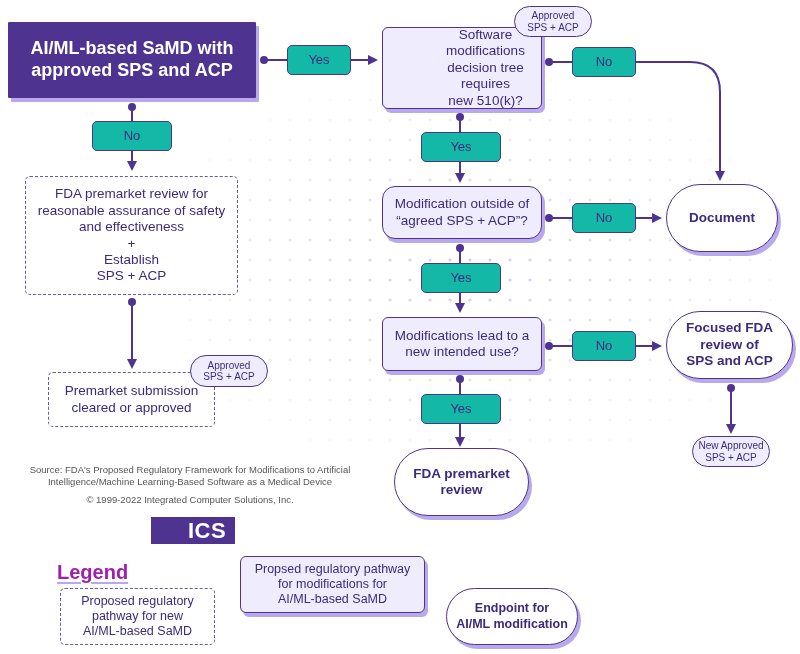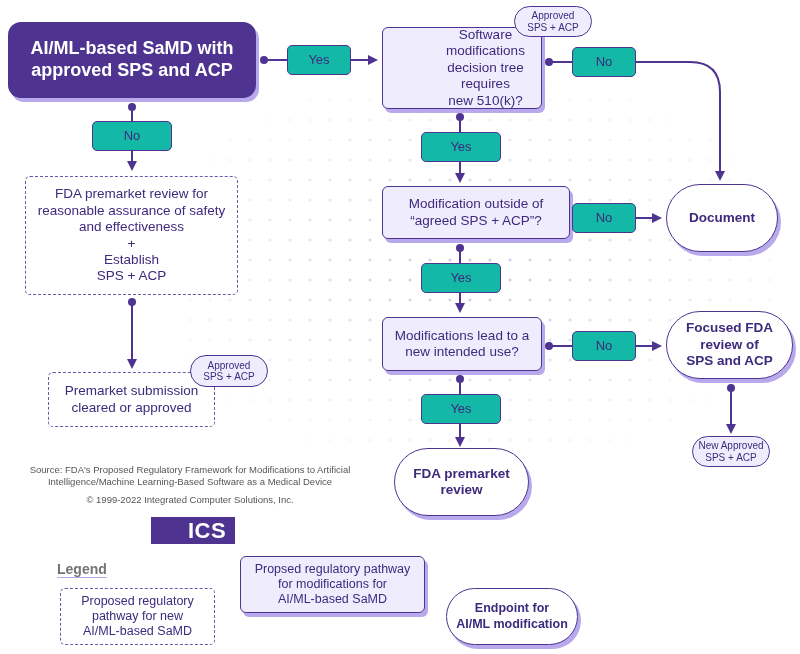--- a/index.html
+++ b/index.html
@@ -2,35 +2,35 @@
 <html><head>
 <meta charset="utf-8">
 <style>
   html, body { margin:0; padding:0; }
   body { width:800px; height:654px; background:#ffffff; position:relative; overflow:hidden;
          font-family:"Liberation Sans", sans-serif; color:#3d2a7d; }
   #dots { position:absolute; left:0; top:0; width:800px; height:654px; }
   #wires { position:absolute; left:0; top:0; width:800px; height:654px; }
   .node { position:absolute; box-sizing:border-box; display:flex; align-items:center; justify-content:center;
           text-align:center; line-height:1.22; }
-  .main { background:#4e3490; color:#ffffff; border-radius:13px; font-weight:bold; font-size:18px;
+  .main { background:#4e3490; color:#ffffff; border-radius:1px; font-weight:bold; font-size:18px;
           box-shadow:3px 4px 0 #b7a9ec; }
   .decision { background:#efedfd; border:1.6px solid #4e3490; border-radius:6px; font-size:13.5px;
               box-shadow:3px 4px 0 #b7a9ec; color:#3d2a7d; }
   .dashed { background:#ffffff; border:1.6px dashed #6b58a8; border-radius:5px; font-size:13.5px; color:#3d2a7d; }
   .endpoint { background:#ffffff; border:1.6px solid #4e3490; border-radius:999px; font-weight:bold; font-size:13.5px;
               box-shadow:3px 4px 0 #b7a9ec; color:#3d2a7d; }
   .label { background:#14b8a6; border:1.4px solid #4e3490; border-radius:5px; font-size:13px; color:#3d2a7d; }
   .badge { background:#efedfd; border:1.4px solid #4e3490; border-radius:999px; font-size:10px; line-height:1.15; color:#3d2a7d; }
   .txt { white-space:pre-line; }
   .source { position:absolute; left:20px; top:464px; width:340px; text-align:center; font-size:9.5px; color:#555; line-height:1.3; white-space:pre-line; }
   .copyright { position:absolute; left:20px; top:494px; width:340px; text-align:center; font-size:9.5px; color:#555; }
   .logo { position:absolute; left:151px; top:517px; width:56px; height:27px; background:#4e3490; color:#fff;
           font-weight:bold; font-size:22px; display:flex; align-items:center; justify-content:center; letter-spacing:0.5px;padding-left:28px; }
-  .legend-title { position:absolute; left:57px; top:561px; font-weight:bold; font-size:14px; color:#737373;
+  .legend-title { position:absolute; left:57px; top:561px; font-weight:bold; font-size:20px; color:#a21caf;
                   text-decoration:underline; text-decoration-color:#b7a9ec; text-underline-offset:3px; }
   .legend-item { font-size:12.5px; font-weight:normal; }
 </style>
 </head>
 <body>
 
 <svg id="dots">
     <circle cx="390" cy="80" r="1.6" fill="#cfc9e6" opacity="0.11589027830251752"></circle>
     <circle cx="410" cy="80" r="1.6" fill="#cfc9e6" opacity="0.12850613169110592"></circle>
     <circle cx="430" cy="80" r="1.6" fill="#cfc9e6" opacity="0.13763044464684399"></circle>
@@ -578,21 +578,21 @@
 <div class="node label" style="left:287px;top:45px;width:64px;height:30px;">Yes</div>
 
 <div class="node decision txt" style="left:382px;top:27px;width:160px;height:82px;padding-left:47px;">Software modifications
 decision tree requires
 new 510(k)?</div>
 <div class="node badge txt" style="left:514px;top:6px;width:78px;height:31px;">Approved
 SPS + ACP</div>
 <div class="node label" style="left:572px;top:47px;width:64px;height:30px;">No</div>
 
 <div class="node label" style="left:421px;top:132px;width:80px;height:30px;">Yes</div>
-<div class="node decision txt" style="left:382px;top:186px;width:188px;height:53px;">Modification outside of
+<div class="node decision txt" style="left:382px;top:186px;width:160px;height:53px;border-radius:13px;">Modification outside of
 “agreed SPS + ACP”?</div>
 <div class="node label" style="left:572px;top:203px;width:64px;height:30px;">No</div>
 
 <div class="node label" style="left:421px;top:263px;width:80px;height:30px;">Yes</div>
 <div class="node decision txt" style="left:382px;top:317px;width:160px;height:54px;">Modifications lead to a
 new intended use?</div>
 <div class="node label" style="left:572px;top:331px;width:64px;height:30px;">No</div>
 
 <div class="node label" style="left:421px;top:394px;width:80px;height:30px;">Yes</div>
 <div class="node endpoint txt" style="left:394px;top:448px;width:135px;height:68px;">FDA premarket

